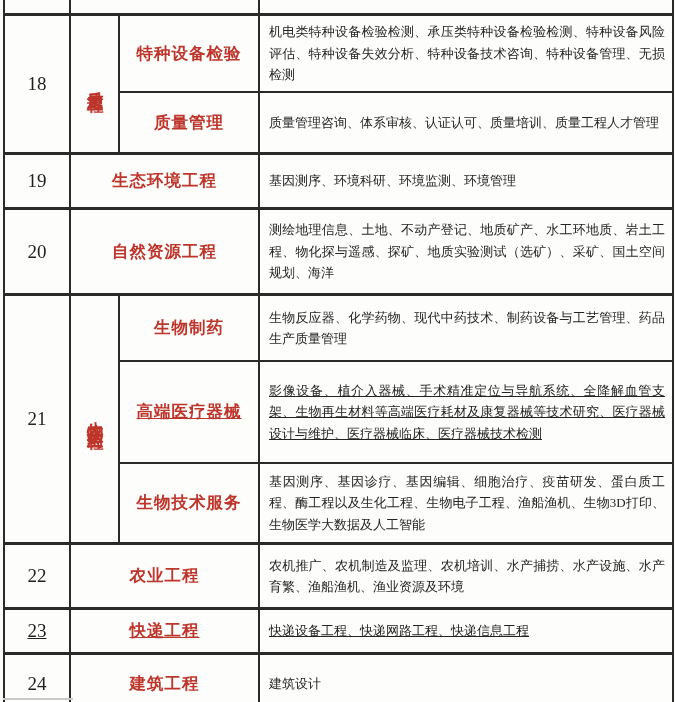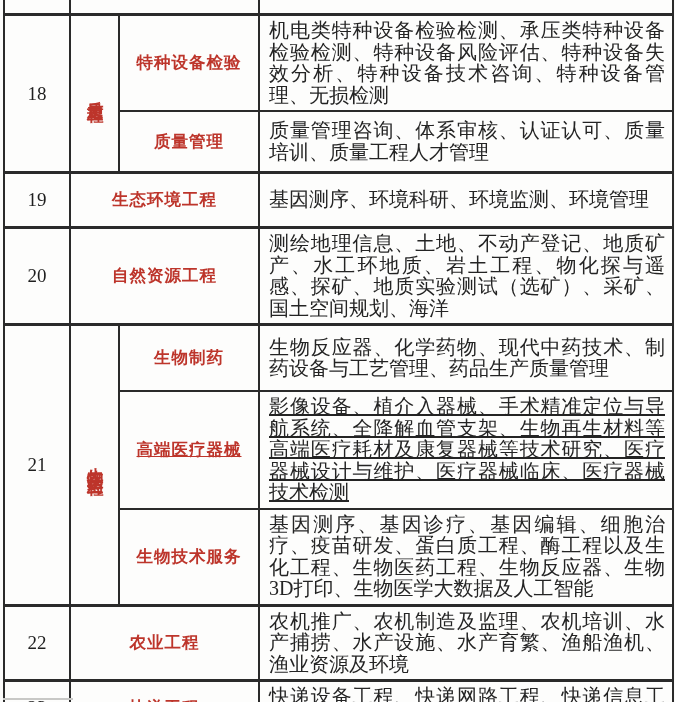--- a/index.html
+++ b/index.html
@@ -49,21 +49,21 @@
     display:inline-block;
     writing-mode:vertical-rl;
     text-orientation:upright;
     color:#bd352b;
     font-weight:bold;
     font-size:16.5px;
     letter-spacing:3px;
     line-height:1;
   }
   .desc{
-    font-size:20px;
+    font-size:13px;
     line-height:21.5px;
     color:#242424;
     text-align:justify;
     padding:4px 7px 4px 9px;
   }
   
   tr.h67 td{height:67px;} tr.h51 td{height:51px;} tr.h44 td{height:44px;}
   tr.h75 td{height:75px;} tr.h56 td{height:56px;} tr.h92 td{height:92px;text-decoration:underline;}
   tr.h70 td{height:70px;} tr.h54 td{height:54px;} tr.h34 td{height:34px;text-decoration:underline;}
   tr.h49 td{height:49px;}
@@ -123,21 +123,21 @@
       </td>
       <td class="cat">生物制药</td>
       <td class="desc">生物反应器、化学药物、现代中药技术、制药设备与工艺管理、药品生产质量管理</td>
     </tr>
     <tr class="h92">
       <td class="cat">高端医疗器械</td>
       <td class="desc">影像设备、植介入器械、手术精准定位与导航系统、全降解血管支架、生物再生材料等高端医疗耗材及康复器械等技术研究、医疗器械设计与维护、医疗器械临床、医疗器械技术检测</td>
     </tr>
     <tr class="h70">
       <td class="cat">生物技术服务</td>
-      <td class="desc">基因测序、基因诊疗、基因编辑、细胞治疗、疫苗研发、蛋白质工程、酶工程以及生化工程、生物医药工程、生物反应器、生物3D打印、生物医学大数据及人工智能</td>
+      <td class="desc">基因测序、基因诊疗、基因编辑、细胞治疗、疫苗研发、蛋白质工程、酶工程以及生化工程、生物电子工程、渔船渔机、生物3D打印、生物医学大数据及人工智能</td>
     </tr>
 
     <tr class="major h54">
       <td class="num">22</td>
       <td class="cat" colspan="2">农业工程</td>
       <td class="desc">农机推广、农机制造及监理、农机培训、水产捕捞、水产设施、水产育繁、渔船渔机、渔业资源及环境</td>
     </tr>
 
     <tr class="major h34">
       <td class="num">23</td>

